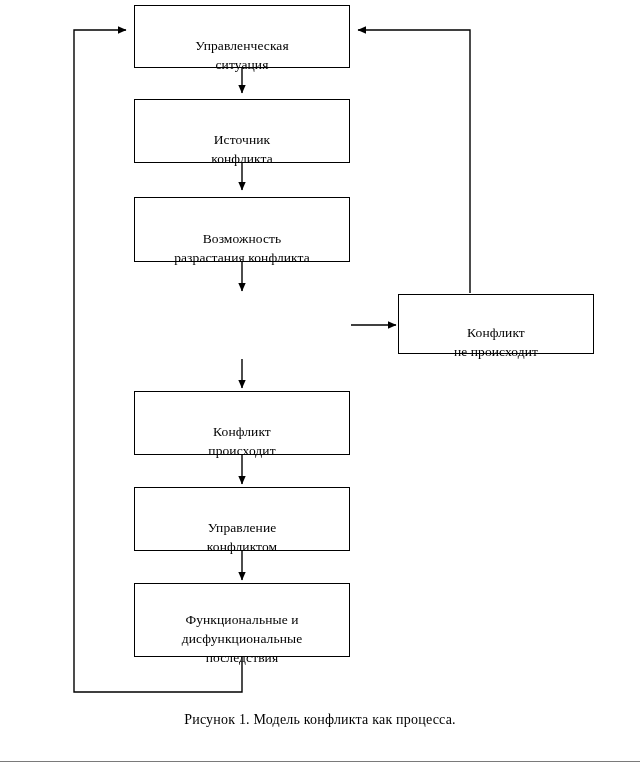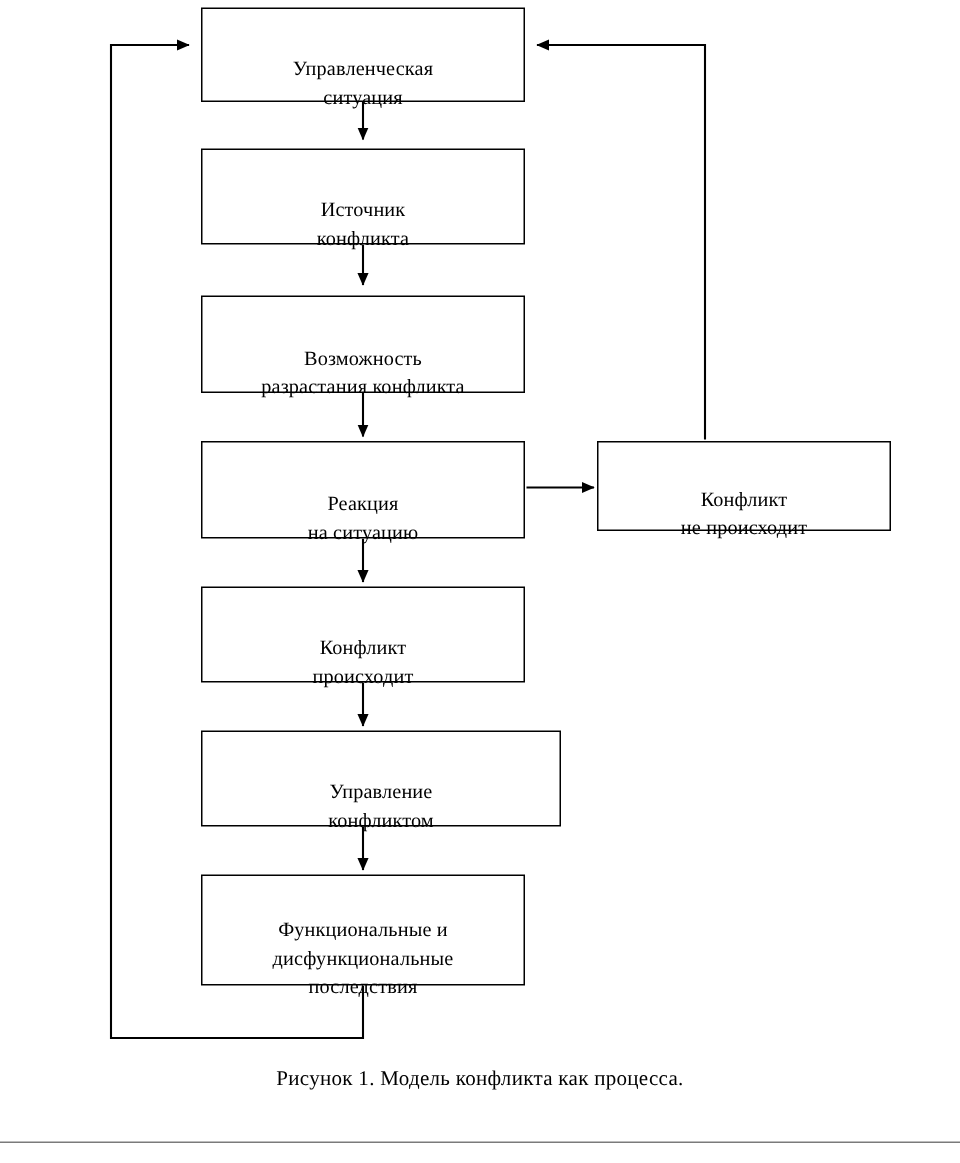--- a/index.html
+++ b/index.html
@@ -98,36 +98,32 @@
   <div class="node" style="left:134px; top:99px; width:216px; height:64px;">
     <span>Источник
 конфликта</span>
   </div>
 
   <div class="node" style="left:134px; top:197px; width:216px; height:65px;font-family:Liberation Serif, serif;">
     <span>Возможность
 разрастания конфликта</span>
   </div>
 
-  <div class="node" style="left:134px; top:294px; width:216px; height:65px;">
-    <span>Реакция
-на ситуацию</span>
-  </div>
 
   <div class="node" style="left:398px; top:294px; width:196px; height:60px;">
     <span>Конфликт
 не происходит</span>
   </div>
 
   <div class="node" style="left:134px; top:391px; width:216px; height:64px;">
     <span>Конфликт
 происходит</span>
   </div>
 
-  <div class="node" style="left:134px; top:487px; width:240px; height:64px;justify-content:center;">
+  <div class="node" style="left:134px; top:487px; width:216px; height:64px;justify-content:center;">
     <span>Управление
 конфликтом</span>
   </div>
 
   <div class="node" style="left:134px; top:583px; width:216px; height:74px;justify-content:center;">
     <span>Функциональные и
 дисфункциональные
 последствия</span>
   </div>
 

